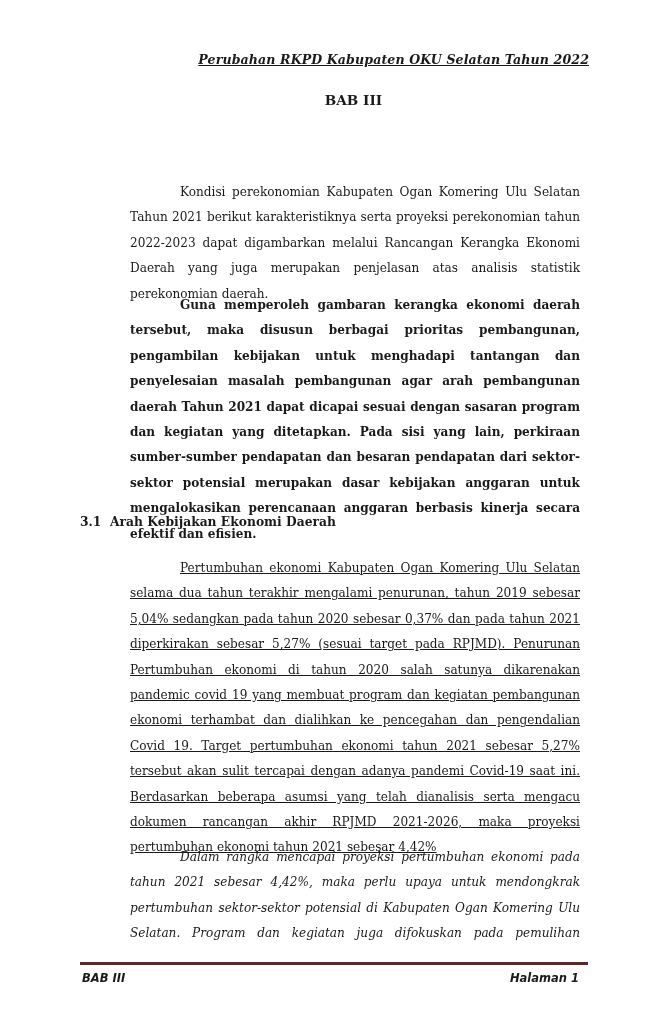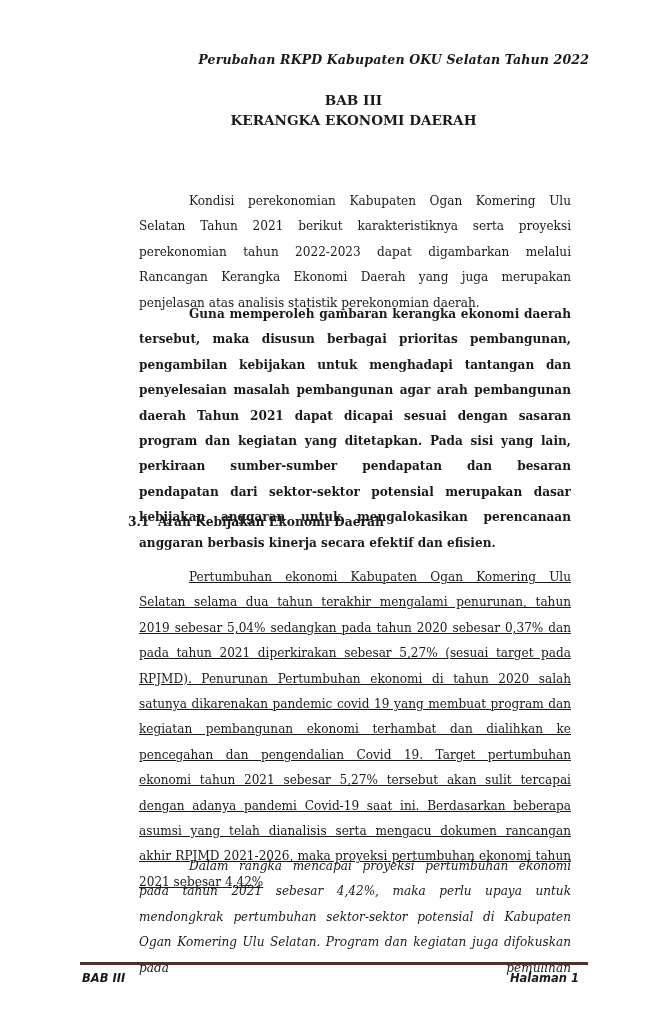--- a/index.html
+++ b/index.html
@@ -1,40 +1,39 @@
 <!DOCTYPE html>
 <html><head>
   <meta charset="utf-8">
   <style>
     html, body { margin: 0; padding: 0; background: #ffffff; }
     body { width: 667px; height: 1024px; position: relative; overflow: hidden; font-family: "DejaVu Serif", serif; color: #1a1a1a; }
-    .running-header { position: absolute; top: 52px; right: 78px; font-family: "DejaVu Serif", serif; font-weight: bold; font-style: italic; font-size: 12.6px; letter-spacing: 0.1px; }
+    .running-header { position: absolute; top: 52px; right: 78px; font-family: "DejaVu Serif", serif; font-weight: bold; font-style: italic; font-size: 12.6px; letter-spacing: 0.1px; text-decoration: underline; }
     .chapter-title { position: absolute; top: 90px; left: 0; width: 100%; text-align: center; padding-left: 40px; box-sizing: border-box; font-weight: bold; font-size: 13.6px; line-height: 20px; }
     .chapter-title div { white-space: nowrap; }
     .body-text { position: absolute; left: 122px; width: 466px; font-size: 12.1px; line-height: 25.4px; text-align: justify; }
-    .body-text p { margin: 17px; text-indent: 50px; }
+    .body-text p { margin: 8px; text-indent: 50px; }
     .p1 { top: 172px; }
     .p2 { top: 285px; font-weight: bold; }
-    .section-heading { position: absolute; top: 514px; left: 80px; font-weight: bold; font-size: 12.3px; white-space: nowrap; margin-left: 48px; }
+    .section-heading { position: absolute; top: 514px; left: 80px; font-weight: bold; font-size: 12.3px; white-space: nowrap; }
     .section-heading .num { display: inline-block; width: 30px; }
     .p3 { top: 548px; text-decoration: underline; }
     .p4 { top: 837px; }
     .footer-rule { position: absolute; top: 962px; left: 80px; width: 508px; height: 3px; background: #5a2a2a; }
     .footer-left, .footer-right { position: absolute; top: 971px; font-family: "DejaVu Sans", sans-serif; font-weight: bold; font-style: italic; font-size: 11.5px; }
     .footer-left { left: 82px; }
     .footer-right { right: 88px; }
   </style>
 </head>
 <body>
 
 <div class="running-header">Perubahan RKPD Kabupaten OKU Selatan Tahun 2022</div>
 
 <div class="chapter-title">
   <div>BAB III</div>
-  <div>KERANGKA EKONOMI DAERAH</div>
 </div>
 
 <div class="body-text p1">
   <p>Kondisi perekonomian Kabupaten Ogan Komering Ulu Selatan Tahun 2021 berikut karakteristiknya serta proyeksi perekonomian tahun 2022-2023 dapat digambarkan melalui Rancangan Kerangka Ekonomi Daerah yang juga merupakan penjelasan atas analisis statistik perekonomian daerah.</p>
 </div>
 
 <div class="body-text p2">
   <p>Guna memperoleh gambaran kerangka ekonomi daerah tersebut, maka disusun berbagai prioritas pembangunan, pengambilan kebijakan untuk menghadapi tantangan dan penyelesaian masalah pembangunan agar arah pembangunan daerah Tahun 2021 dapat dicapai sesuai dengan sasaran program dan kegiatan yang ditetapkan. Pada sisi yang lain, perkiraan sumber-sumber pendapatan dan besaran pendapatan dari sektor-sektor potensial merupakan dasar kebijakan anggaran untuk mengalokasikan perencanaan anggaran berbasis kinerja secara efektif dan efisien.</p>
 </div>
 

